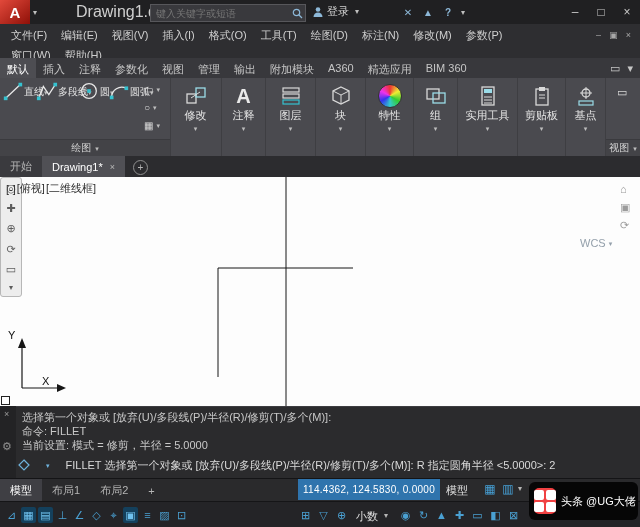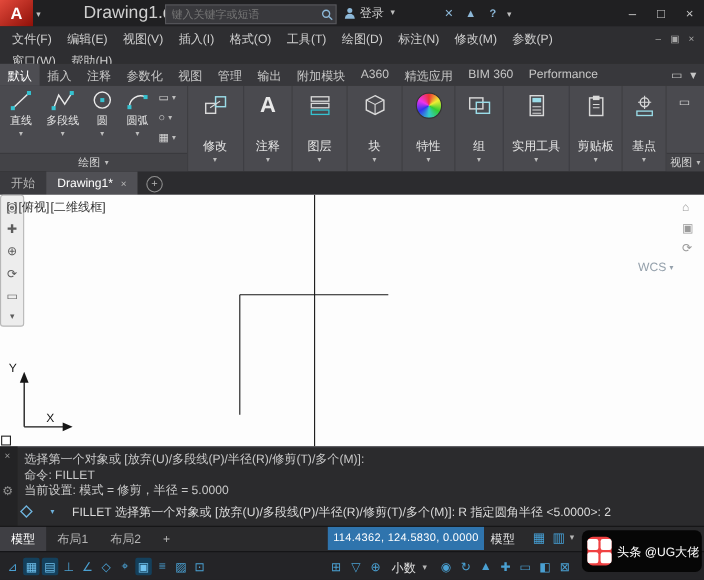--- a/index.html
+++ b/index.html
@@ -22,23 +22,23 @@
 .mitem{padding:0 7px;color:#cfcfcf;font-size:11px;white-space:nowrap}
 .docctl{color:#a8a8a8;font-size:9px;width:15px;text-align:center}
 
 .rtabs{left:0;top:58px;width:640px;height:20px;background:#38383c;display:flex;align-items:stretch}
 .rtab{padding:4px 7px 3px 7px;color:#c6c6c6;font-size:11px;white-space:nowrap}
 .rtab.active{background:#4d4d52;color:#fff}
 
 .rbody{left:0;top:78px;width:640px;height:78px;background:#4a4a4f}
 .panelstrip{position:absolute;bottom:0;left:0;height:16px;background:#434347;border-top:1px solid #3a3a3e;display:flex;align-items:center;justify-content:center;gap:4px;font-size:10px;color:#d6d6d6}
 .cpanel{position:absolute;top:0;height:78px;border-right:1px solid #3e3e42;display:flex;flex-direction:column;align-items:center;padding-top:6px;box-sizing:border-box}
-.cpanel .lbl{font-size:11px;color:#e4e4e4;margin-top:17px;white-space:nowrap}
+.cpanel .lbl{font-size:11px;color:#e4e4e4;margin-top:0;white-space:nowrap}
 .car{font-size:7px;color:#bdbdbd;line-height:1;margin-top:2px}
-.dtool{display:flex;flex-direction:column;align-items:center}
+.dtool{display:flex;flex-direction:row;align-items:center}
 .dtool .lbl{font-size:10px;color:#e4e4e4;margin-top:1px;white-space:nowrap}
 .smrow{display:flex;align-items:center;gap:3px;height:18px;color:#d6d6d6;font-size:10px}
 .wheel{width:22px;height:22px;border-radius:50%;background:conic-gradient(#e33,#ee3,#3c3,#3cc,#33e,#e3e,#e33);border:1px solid #333}
 .bigA{font-size:20px;font-weight:bold;color:#e9e9e9;line-height:24px}
 
 .ftabs{left:0;top:156px;width:640px;height:21px;background:#2c2c2f;display:flex;align-items:stretch}
 .ftab{display:flex;align-items:center;padding:0 10px;font-size:11px}
 .ftab.start{background:#3a3a3e;color:#b5b5b5}
 .ftab.active{background:#505055;color:#fff;gap:7px}
 .ftclose{color:#b9b9b9;font-size:9px}
@@ -144,21 +144,20 @@
     <span class="rtab">插入</span>
     <span class="rtab">注释</span>
     <span class="rtab">参数化</span>
     <span class="rtab">视图</span>
     <span class="rtab">管理</span>
     <span class="rtab">输出</span>
     <span class="rtab">附加模块</span>
     <span class="rtab">A360</span>
     <span class="rtab">精选应用</span>
     <span class="rtab">BIM 360</span>
-    <span class="rtab">Performance</span>
     <span class="rtab" style="margin-left:auto">▭</span>
     <span class="rtab" style="padding-left:0">▾</span>
   </div>
 
   <div class="a rbody">
 
     <div class="a" style="left:0;top:0;width:170px;height:78px;border-right:1px solid #3e3e42">
       <div class="fx" style="align-items:flex-start;padding:2px 0 0 2px">
         <div class="dtool" style="width:34px">
           <span>

